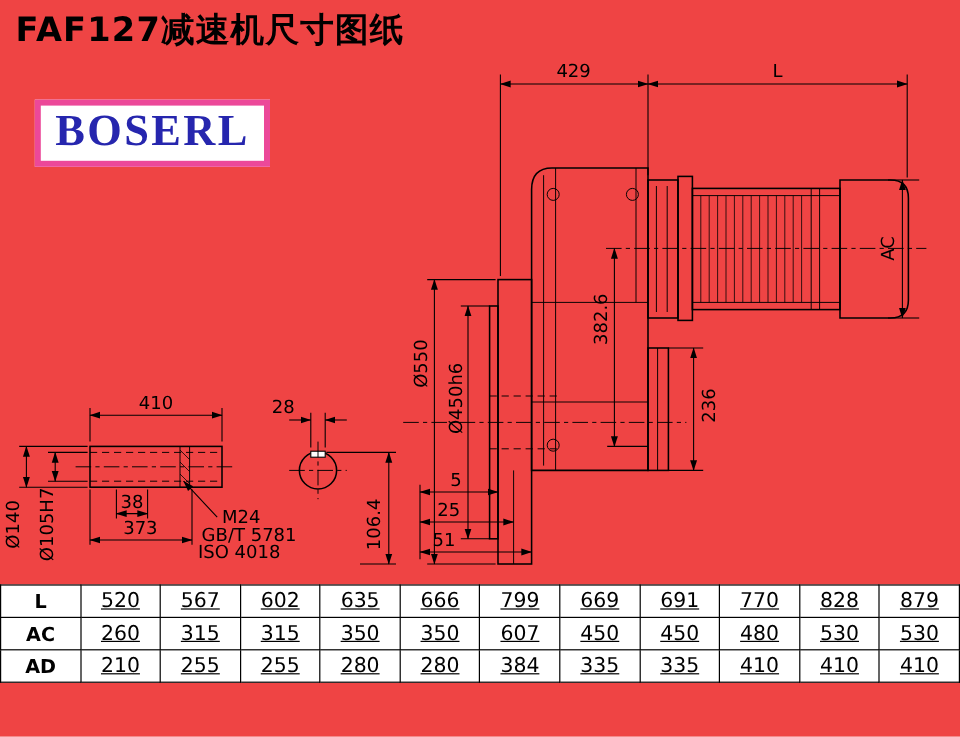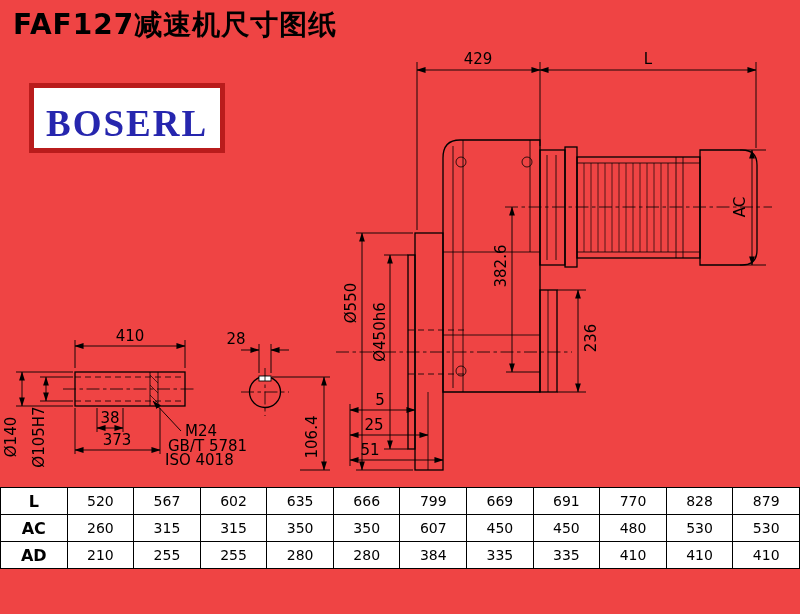--- a/index.html
+++ b/index.html
@@ -1,39 +1,39 @@
 <!DOCTYPE html>
 <html><head>
 <meta charset="utf-8">
 <style>
   html,body{margin:0;padding:0;background:#fff;}
   #screen{position:relative;width:800px;height:614px;background:#ef4444;overflow:hidden;
           font-family:"DejaVu Sans",sans-serif;color:#000;}
   #page-title{position:absolute;left:13px;top:6px;font-size:28px;font-weight:700;
               letter-spacing:1px;white-space:nowrap;}
-  #brand-logo{position:absolute;left:29px;top:83px;border:5px solid #b91c1c;background:#fff;
+  #brand-logo{position:absolute;left:29px;top:83px;border:5px solid #ec4899;background:#fff;
               color:#2626ae;font-family:"Liberation Serif",serif;font-weight:700;
-              font-size:37px;line-height:1.12;padding:15px 12px 4px;letter-spacing:2px;}
+              font-size:37px;line-height:1.12;padding:1px 12px 4px;letter-spacing:2px;}
   svg{position:absolute;left:0;top:0;}
   .ol{stroke:#000;stroke-width:1.3;fill:none;}
   .tl{stroke:#000;stroke-width:0.8;fill:none;}
   .fin{stroke:#000;stroke-width:0.65;fill:none;}
   .dim{stroke:#000;stroke-width:0.9;fill:none;}
   .cl{stroke:#000;stroke-width:0.8;fill:none;stroke-dasharray:13 3.5 3.5 3.5;}
   .hid{stroke:#000;stroke-width:0.8;fill:none;stroke-dasharray:6 4;}
   .lbl{font:15px "DejaVu Sans",sans-serif;fill:#000;}
   #dim-table{position:absolute;left:0;top:487px;width:800px;border-collapse:collapse;
              table-layout:fixed;background:#fff;}
   #dim-table th,#dim-table td{border:1.6px solid #000;text-align:center;vertical-align:middle;
              padding:0;font-family:"DejaVu Sans",sans-serif;}
   #dim-table tr.hdr th{height:40px;font-weight:700;font-size:15px;}
   #dim-table th.corner{width:158px;line-height:1.3;}
   #dim-table tr.datarow{height:27px;}
   #dim-table tr.datarow th{font-weight:700;font-size:16px;}
-  #dim-table tr.datarow td{font-weight:400;font-size:14px;}
+  #dim-table tr.datarow td{font-weight:400;font-size:17px;text-decoration:underline;}
 </style>
 </head>
 <body>
 
 <div id="screen">
 
   <div id="page-title">FAF127减速机尺寸图纸</div>
   <div id="brand-logo">BOSERL</div>
 
   <svg width="800" height="488" viewBox="0 0 800 488">

